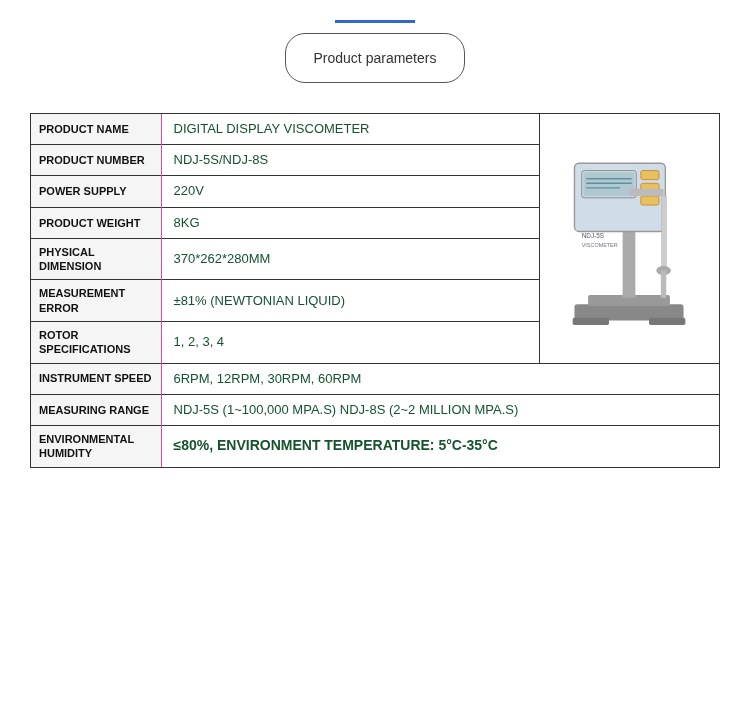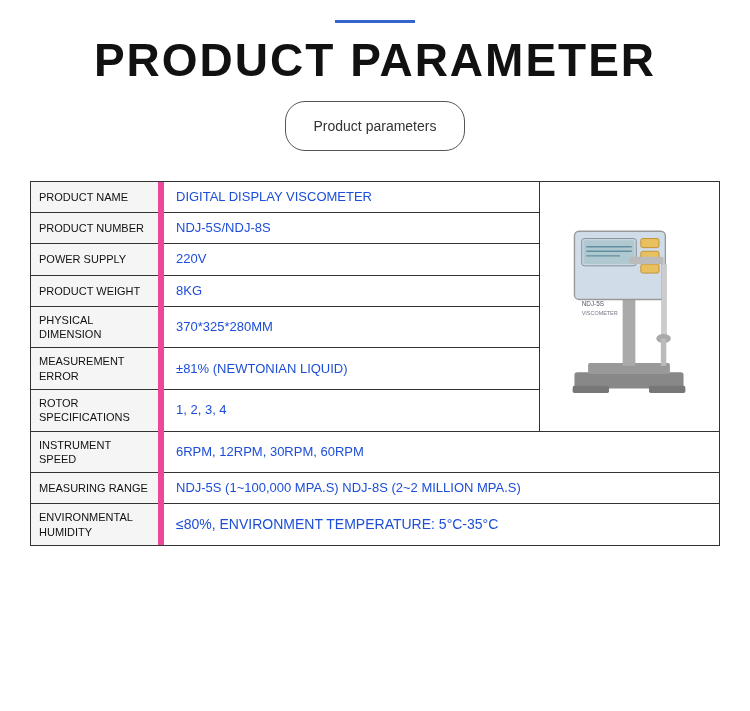--- a/index.html
+++ b/index.html
@@ -63,40 +63,40 @@
       border-bottom: 1px solid #333;
     }
 
     .product-table tr:last-child {
       border-bottom: none;
     }
 
     .label-cell {
       width: 130px;
       background: #f5f5f5;
-      border-right: 6px solid #ec4899;
+      border-right: 1px solid #ec4899;
       padding: 6px 8px;
       font-size: 11px;
-      font-weight: 400;
+      font-weight: 700;
       color: #111;
       text-transform: uppercase;
       vertical-align: middle;
       line-height: 1.3;
     }
 
     .value-cell {
       padding: 6px 12px;
       font-size: 13px;
-      color: #1d4ed8;
+      color: #14532d;
       vertical-align: middle;
       line-height: 1.4;
     }
 
     .value-cell.bold-value {
-      font-weight: 400;
+      font-weight: 700;
       font-size: 14px;
     }
 
     .image-cell {
       width: 180px;
       border-left: 1px solid #333;
       vertical-align: middle;
       text-align: center;
       padding: 8px;
     }
@@ -107,21 +107,20 @@
       height: 200px;
     }
   </style>
 </head>
 <body>
 
 <div class="page-wrapper">
 
   <div class="header-section">
     <div class="header-line"></div>
-    <h1 class="main-title">PRODUCT PARAMETER</h1>
     <span class="subtitle-badge">Product parameters</span>
   </div>
 
   <div class="product-table-wrapper">
     <table class="product-table">
       <tbody id="table-body">
       <tr>
             <td class="label-cell">PRODUCT NAME</td>
             <td class="value-cell">DIGITAL DISPLAY VISCOMETER</td>
             <td class="image-cell" rowspan="7">
@@ -167,21 +166,21 @@
           <tr>
             <td class="label-cell">POWER SUPPLY</td>
             <td class="value-cell">220V</td>
           </tr>
           <tr>
             <td class="label-cell">PRODUCT WEIGHT</td>
             <td class="value-cell">8KG</td>
           </tr>
           <tr>
             <td class="label-cell">PHYSICAL DIMENSION</td>
-            <td class="value-cell">370*325*280MM</td>
+            <td class="value-cell">370*262*280MM</td>
           </tr>
           <tr>
             <td class="label-cell">MEASUREMENT ERROR</td>
             <td class="value-cell">±81% (NEWTONIAN LIQUID)</td>
           </tr>
           <tr>
             <td class="label-cell">ROTOR SPECIFICATIONS</td>
             <td class="value-cell">1, 2, 3, 4</td>
           </tr>
           <tr>

